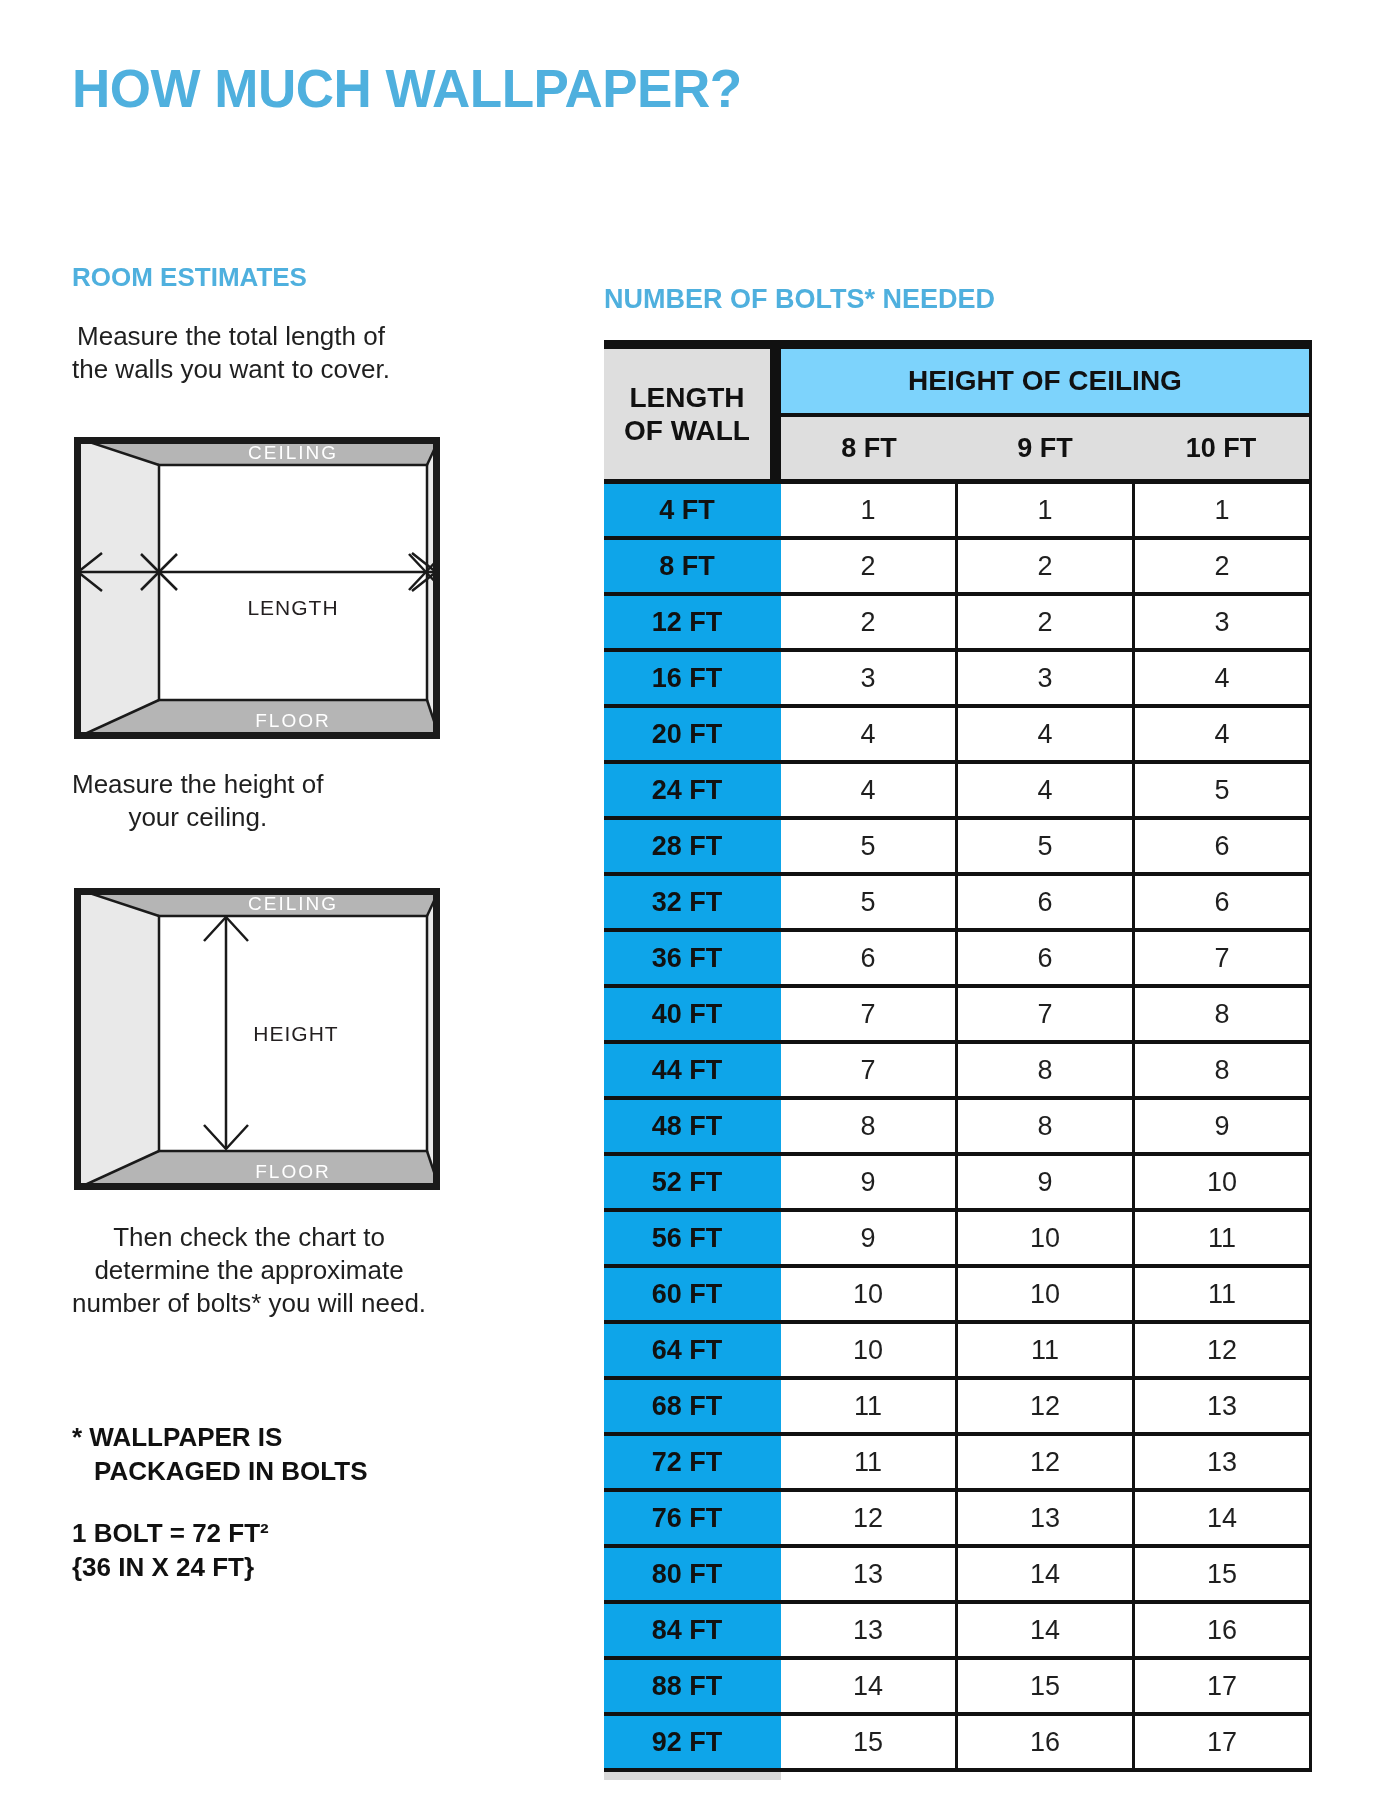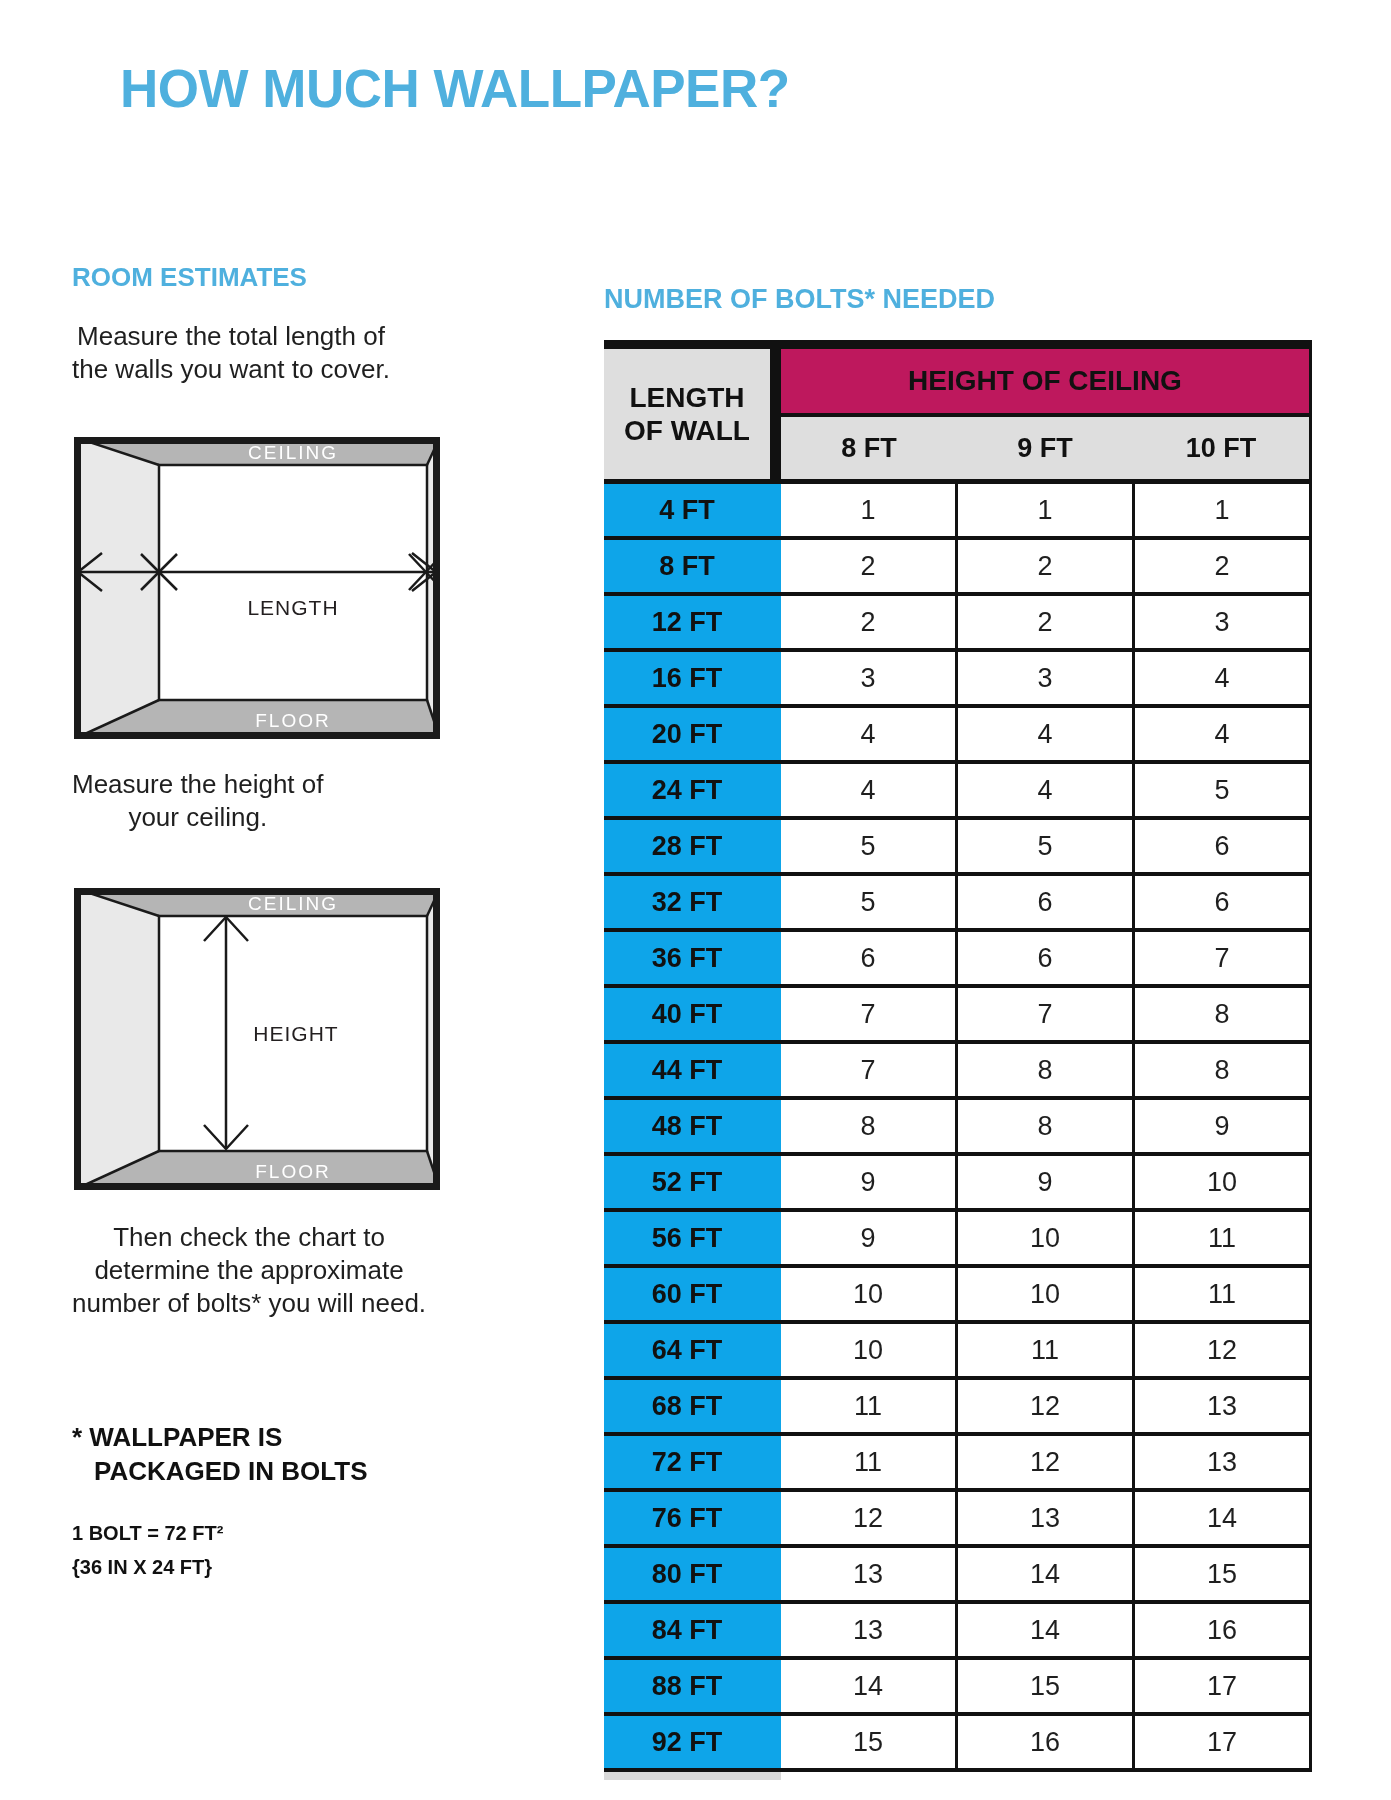--- a/index.html
+++ b/index.html
@@ -2,39 +2,39 @@
 <html><head>
 <meta charset="utf-8">
 <style>
   html,body{margin:0;padding:0;background:#ffffff;}
   .page{
     position:relative;width:1391px;height:1800px;background:#ffffff;overflow:hidden;
     font-family:"Liberation Sans","DejaVu Sans",sans-serif;color:#1f1f1f;
   }
   .page-title{
     position:absolute;left:72px;top:58px;font-size:53px;font-weight:bold;
-    letter-spacing:-0.5px;color:#4FB0DE;white-space:nowrap;margin-left:48px;
+    letter-spacing:-0.5px;color:#4FB0DE;white-space:nowrap;
   }
   .section-heading{
     position:absolute;left:72px;top:262px;font-size:26px;font-weight:bold;color:#4FB0DE;
   }
   .para{
     position:absolute;left:72px;font-size:26px;line-height:33px;color:#1f1f1f;
     white-space:pre-line;
     text-align:center;
   }
   .para1{top:320px;}
   .para2{top:768px;}
   .para3{top:1221px;}
   .footnote{
     position:absolute;left:72px;top:1420px;font-size:26px;line-height:34px;font-weight:bold;color:#111;
   }
   .footnote .l2{margin-left:22px;}
   .boltinfo{
-    position:absolute;left:72px;top:1516px;font-size:20px;line-height:34px;font-weight:bold;color:#111;
+    position:absolute;left:72px;top:1516px;font-size:26px;line-height:34px;font-weight:bold;color:#111;
   }
   .diagram{position:absolute;left:74px;width:366px;height:302px;}
   .diagram1{top:437px;}
   .diagram2{top:888px;}
   .diagram text{font-family:"Liberation Sans","DejaVu Sans",sans-serif;}
 
   
   .table-heading{
     position:absolute;left:604px;top:284px;width:708px;text-align:left;
     font-size:27px;font-weight:bold;color:#4FB0DE;
@@ -42,21 +42,21 @@
   .btable{position:absolute;left:604px;top:340px;width:708px;}
   .topbar{height:9px;background:#111;}
   .header-row{display:flex;}
   .left-header{
     width:166px;border-right:11px solid #111;border-bottom:5px solid #111;
     background:#dedede;display:flex;align-items:center;justify-content:center;
     font-size:28px;font-weight:bold;line-height:33px;text-align:center;white-space:pre-line;color:#111;
   }
   .rh{flex:1;border-right:3px solid #111;}
   .group-header{
-    height:64px;background:#be185d;border-bottom:4px solid #111;
+    height:64px;background:#7dd3fc;border-bottom:4px solid #111;
     display:flex;align-items:center;justify-content:center;
     font-size:28px;font-weight:bold;color:#111;
   }
   .subheader{display:flex;height:62px;background:#dedede;border-bottom:5px solid #111;}
   .subheader .sh{
     flex:1;display:flex;align-items:center;justify-content:center;
     font-size:27px;font-weight:bold;color:#111;
   }
   .trow{display:flex;height:52px;border-bottom:4px solid #111;}
   .cell{display:flex;align-items:center;justify-content:center;font-size:27px;color:#1f1f1f;}

